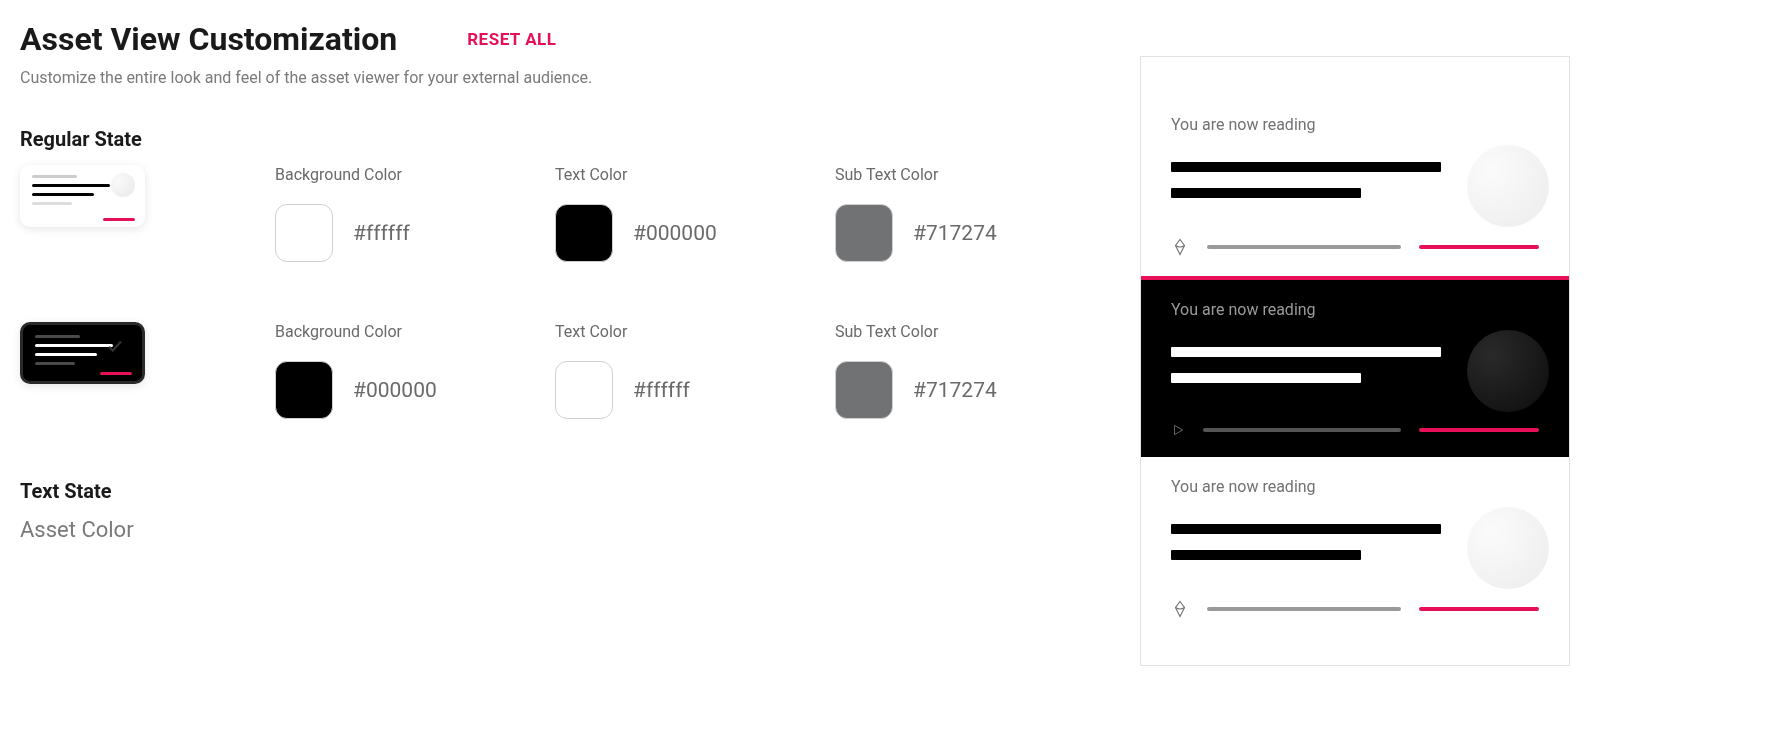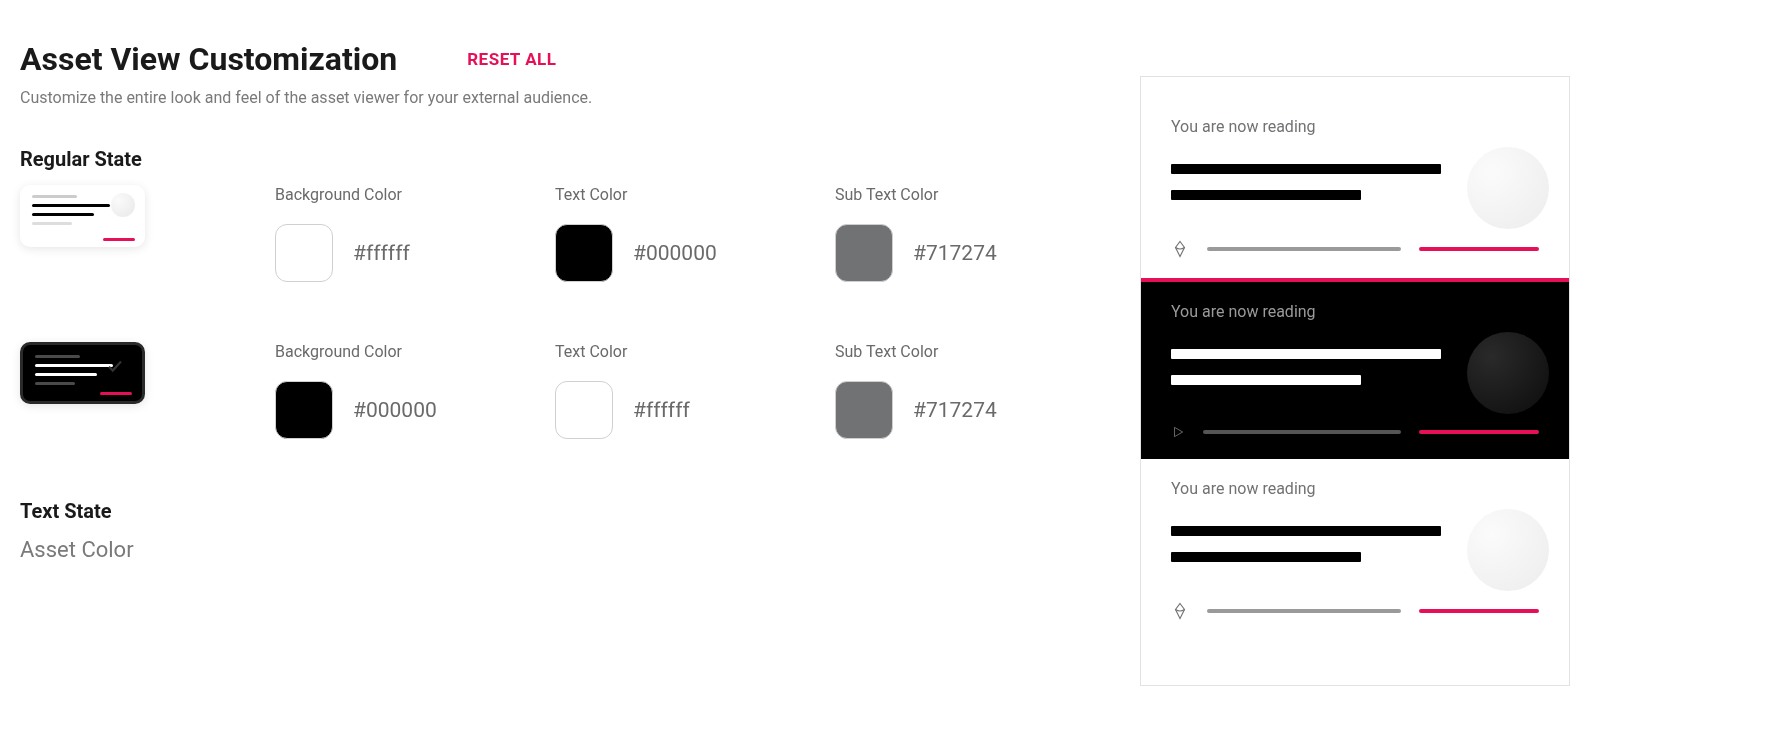--- a/index.html
+++ b/index.html
@@ -6,21 +6,20 @@
   body {
     font-family: -apple-system, BlinkMacSystemFont, "Segoe UI", Roboto, sans-serif;
     background: #fff;
     padding: 20px;
     width: 1772px;
     color: #1a1a1a;
   }
   .page {
     display: flex;
     gap: 40px;
-    margin-top: 20px;
   }
   .left {
     flex: 1;
     max-width: 1080px;
   }
   .header-row {
     display: flex;
     align-items: center;
     gap: 70px;
     margin-bottom: 10px;
@@ -100,21 +99,21 @@
   .hover-block { margin-top: 10px; }
   .hover-label {
     font-size: 22px;
     color: #7a7a7a;
     margin-bottom: 18px;
   }
   .preview-panel {
     width: 430px;
     border: 1px solid #e2e2e2;
     background: #fff;
-    padding-top: 20px;
+    padding-top: 38px;
     flex-shrink: 0;
     margin-top: 36px;
     height: 610px;
     overflow: hidden;
   }
   .preview-item {
     padding: 20px 30px 20px 30px;
     position: relative;
   }
   .preview-item.dark { background: #000; }

